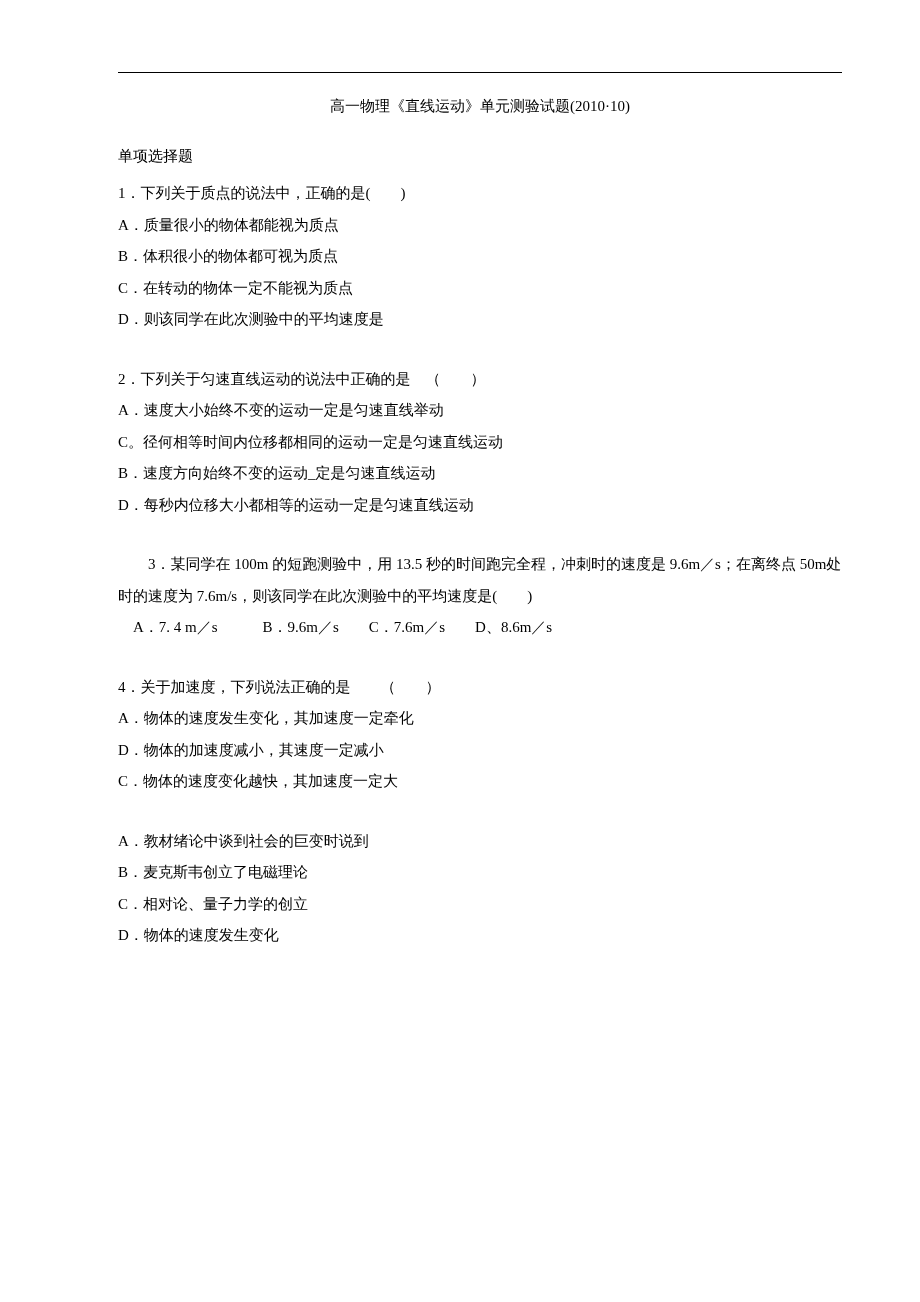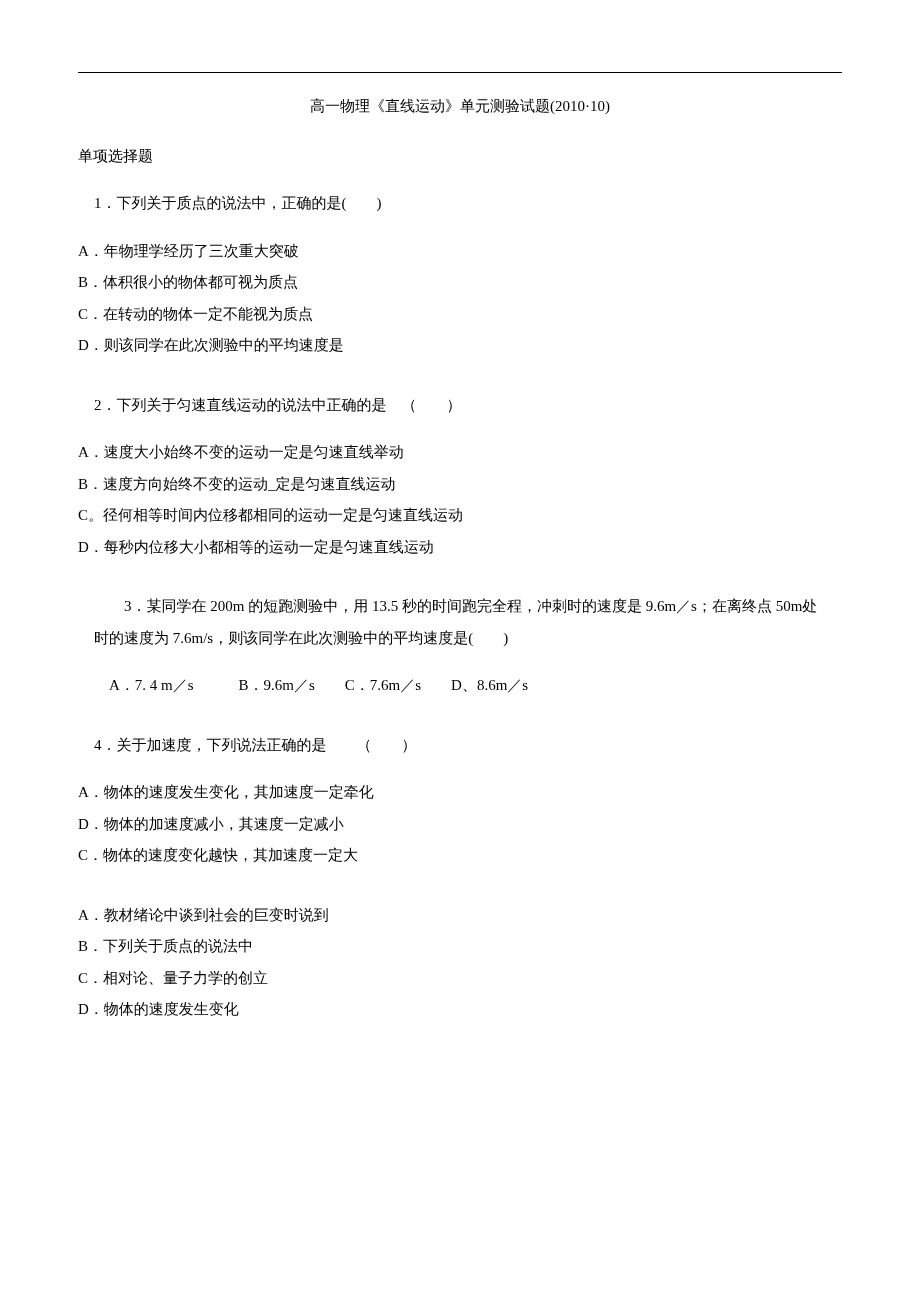--- a/index.html
+++ b/index.html
@@ -4,21 +4,21 @@
 <style>
   html, body {
     margin: 0;
     padding: 0;
     background: #ffffff;
     width: 920px;
   }
   .page {
     width: 920px;
     min-height: 1302px;
-    padding: 72px 78px 40px 78px;
+    padding: 72px 78px 40px 118px;
     box-sizing: border-box;
     font-family: "SimSun", "宋体", serif;
     font-size: 15px;
     color: #000000;
     line-height: 2.1;
     position: relative;
   }
   .hr-line {
     border: none;
     border-top: 1px solid #000;
@@ -29,68 +29,68 @@
     font-size: 15px;
     margin-bottom: 18px;
   }
   .section-heading {
     margin-bottom: 6px;
   }
   .question-block {
     margin-bottom: 28px;
   }
   .q-line {
-    margin: 16px;
+    margin: 0;
   }
   .opt {
     margin: 0;
   }
   .inline-opts {
-    margin: 16px;
+    margin: 0;
   }
 </style>
 </head>
 <body>
 
 <div class="page">
 
   <hr class="hr-line">
 
   <div class="title">高一物理《直线运动》单元测验试题(2010·10)</div>
 
   <div class="section-heading">单项选择题</div>
 
   <div class="question-block">
     <p class="q-line">1．下列关于质点的说法中，正确的是(　　)</p>
-    <p class="opt">A．年物理学经历了三次重大突破</p>
+    <p class="opt">A．质量很小的物体都能视为质点</p>
     <p class="opt">B．体积很小的物体都可视为质点</p>
     <p class="opt">C．在转动的物体一定不能视为质点</p>
     <p class="opt">D．则该同学在此次测验中的平均速度是</p>
   </div>
 
   <div class="question-block">
     <p class="q-line">2．下列关于匀速直线运动的说法中正确的是　（　　）</p>
     <p class="opt">A．速度大小始终不变的运动一定是匀速直线举动</p>
+    <p class="opt">C。径何相等时间内位移都相同的运动一定是匀速直线运动</p>
     <p class="opt">B．速度方向始终不变的运动_定是匀速直线运动</p>
-    <p class="opt">C。径何相等时间内位移都相同的运动一定是匀速直线运动</p>
     <p class="opt">D．每秒内位移大小都相等的运动一定是匀速直线运动</p>
   </div>
 
   <div class="question-block">
-    <p class="q-line">　　3．某同学在 200m 的短跑测验中，用 13.5 秒的时间跑完全程，冲刺时的速度是 9.6m／s；在离终点 50m处时的速度为 7.6m/s，则该同学在此次测验中的平均速度是(　　)</p>
+    <p class="q-line">　　3．某同学在 100m 的短跑测验中，用 13.5 秒的时间跑完全程，冲刺时的速度是 9.6m／s；在离终点 50m处时的速度为 7.6m/s，则该同学在此次测验中的平均速度是(　　)</p>
     <p class="inline-opts">　A．7. 4 m／s　　　B．9.6m／s　　C．7.6m／s　　D、8.6m／s</p>
   </div>
 
   <div class="question-block">
     <p class="q-line">4．关于加速度，下列说法正确的是　　（　　）</p>
     <p class="opt">A．物体的速度发生变化，其加速度一定牵化</p>
     <p class="opt">D．物体的加速度减小，其速度一定减小</p>
     <p class="opt">C．物体的速度变化越快，其加速度一定大</p>
   </div>
 
   <div class="question-block">
     <p class="opt">A．教材绪论中谈到社会的巨变时说到</p>
-    <p class="opt">B．下列关于质点的说法中</p>
+    <p class="opt">B．麦克斯韦创立了电磁理论</p>
     <p class="opt">C．相对论、量子力学的创立</p>
     <p class="opt">D．物体的速度发生变化</p>
   </div>
 
 </div>
 
 </body></html>

